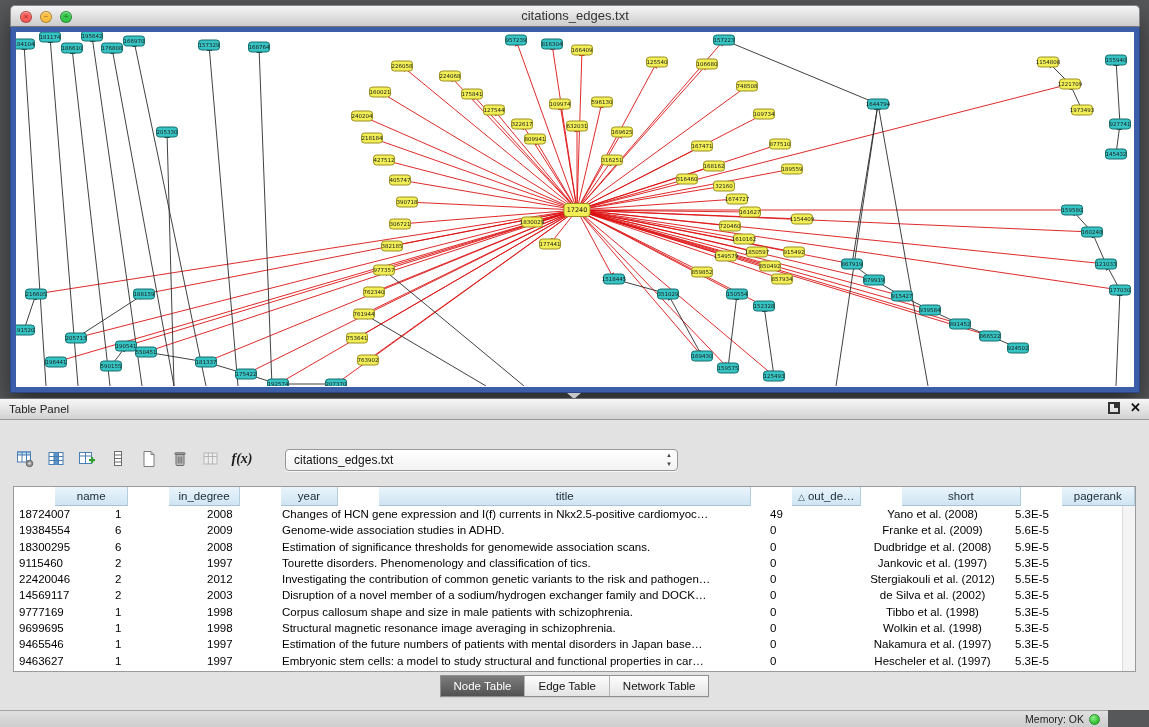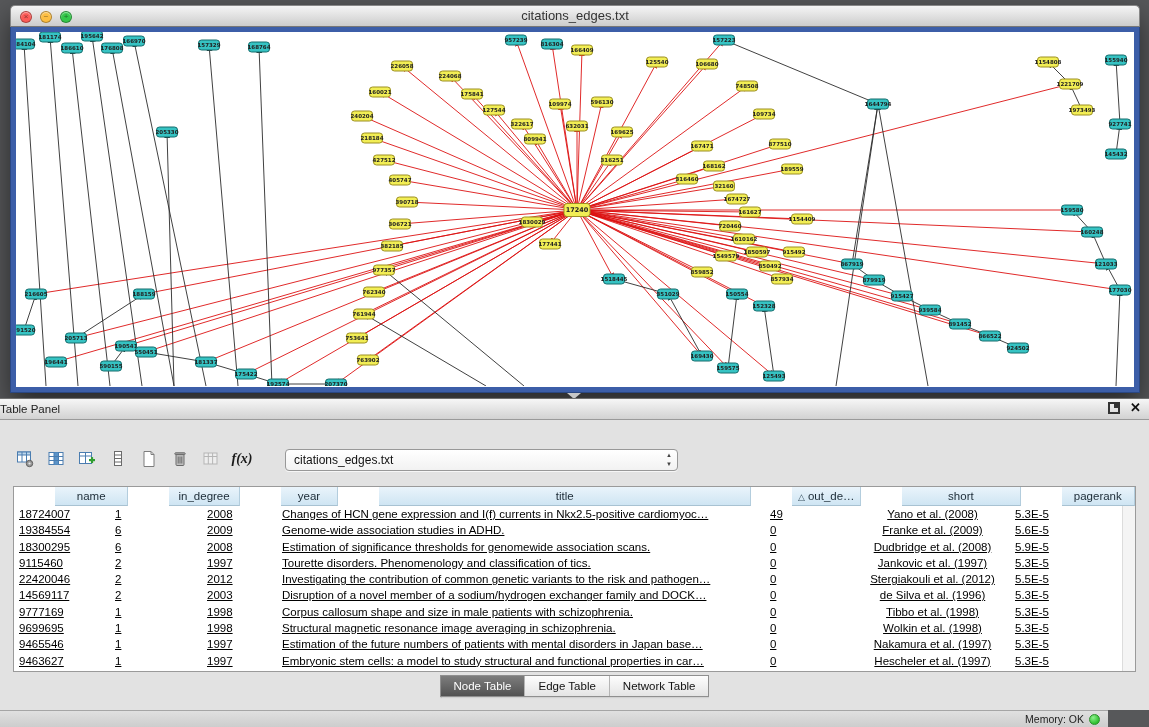--- a/index.html
+++ b/index.html
@@ -33,21 +33,21 @@
     border:1px solid rgba(0,0,0,.3);
     font-size:8px; line-height:10px; text-align:center; color:rgba(0,0,0,.45);
     box-shadow:inset 0 1px 1px rgba(255,255,255,.5);
   }
   .light.red { background:#fc5b57; }
   .light.yellow { background:#fdbe41; }
   .light.green { background:#34c84a; }
   #net-frame {
     position:absolute; top:22px; left:0; right:0; bottom:0;
     background:#3c5ea8; padding:5px;
-    border-left:1px solid #2a4783; border-right:1px solid #2a4783; border-bottom:1px solid #2a4783;font-weight:bold;
+    border-left:1px solid #2a4783; border-right:1px solid #2a4783; border-bottom:1px solid #2a4783;
   }
   #net-canvas { width:100%; height:100%; background:#ffffff; overflow:hidden; }
   #graph-svg { display:block; }
   #graph-svg text { pointer-events:none; }
 
   
   #resize-notch {
     position:absolute; left:567px; top:393px;
     width:0; height:0;
     border-left:7px solid transparent; border-right:7px solid transparent;
@@ -56,21 +56,21 @@
 
   
   #table-panel {
     position:absolute; left:0; top:398px; width:1149px; height:312px;
     background:#e2e2e2; border-top:1px solid #6f6f6f;
   }
   #panel-header {
     height:21px; background:linear-gradient(#f6f6f6,#d2d2d2);
     border-bottom:1px solid #9a9a9a; position:relative;
   }
-  #panel-title { font-size:11.5px; color:#222; line-height:20px; }
+  #panel-title { font-size:11.5px; color:#222; line-height:20px; padding-left:9px; }
   #panel-actions { position:absolute; right:8px; top:3px; display:flex; gap:10px; align-items:center; }
   #float-icon { width:12px; height:12px; border:2px solid #333; position:relative; }
   #float-icon::after { content:""; position:absolute; right:-1px; top:-1px; width:5px; height:5px; background:#333; }
   #close-icon { font-size:13px; font-weight:bold; color:#111; line-height:12px; cursor:default; }
 
   #panel-toolbar {
     position:absolute; left:13px; top:48px; display:flex; gap:7px; align-items:center;
   }
   .tool-btn {
     width:24px; height:24px; display:flex; align-items:center; justify-content:center;
@@ -96,21 +96,21 @@
   #thead { display:flex; height:19px; }
   .hcell {
     background:linear-gradient(#eaf4fb,#cfe5f3);
     border-right:1px solid #b3cddd; border-bottom:1px solid #a8c2d2;
     font-size:11.5px; color:#1c2b36; text-align:center; line-height:18px;
     overflow:hidden; white-space:nowrap;margin-left:41px;
   }
   .hcell .sort-tri { font-size:9px; color:#39505f; margin-right:3px; }
   .hfill { flex:1; background:#fff; border-bottom:1px solid #a8c2d2; }
   #tbody { position:relative; }
-  .trow { display:flex; height:16.3px;text-decoration:underline; }
+  .trow { display:flex; height:16.3px; }
   .cell {
     font-size:11.5px; color:#000; line-height:16.3px;
     padding-left:5px; overflow:hidden; white-space:nowrap;
   }
   .c0 { width:96px; } .c1 { width:92px; } .c2 { width:75px; }
   .c3 { width:488px; } .c4 { width:90px; }
   .c5 { width:155px; text-align:center; padding-left:0; }
   .c6 { width:96px; }
   #vscroll {
     position:absolute; right:0; top:19px; bottom:0; width:13px;
@@ -821,21 +821,21 @@
           <div class="cell c4">0</div>
           <div class="cell c5">Stergiakouli et al. (2012)</div>
           <div class="cell c6">5.5E-5</div>
         </div>
         <div class="trow">
           <div class="cell c0">14569117</div>
           <div class="cell c1">2</div>
           <div class="cell c2">2003</div>
           <div class="cell c3">Disruption of a novel member of a sodium/hydrogen exchanger family and DOCK…</div>
           <div class="cell c4">0</div>
-          <div class="cell c5">de Silva et al. (1996)</div>
+          <div class="cell c5">de Silva et al. (2002)</div>
           <div class="cell c6">5.3E-5</div>
         </div>
         <div class="trow">
           <div class="cell c0">9777169</div>
           <div class="cell c1">1</div>
           <div class="cell c2">1998</div>
           <div class="cell c3">Corpus callosum shape and size in male patients with schizophrenia.</div>
           <div class="cell c4">0</div>
           <div class="cell c5">Tibbo et al. (1998)</div>
           <div class="cell c6">5.3E-5</div>

